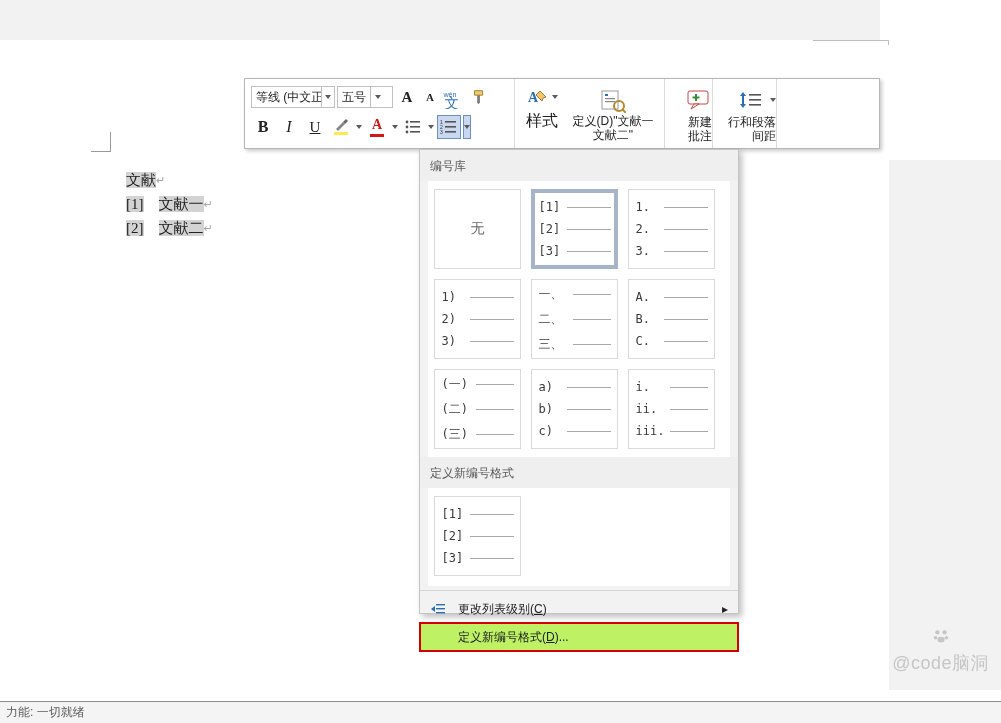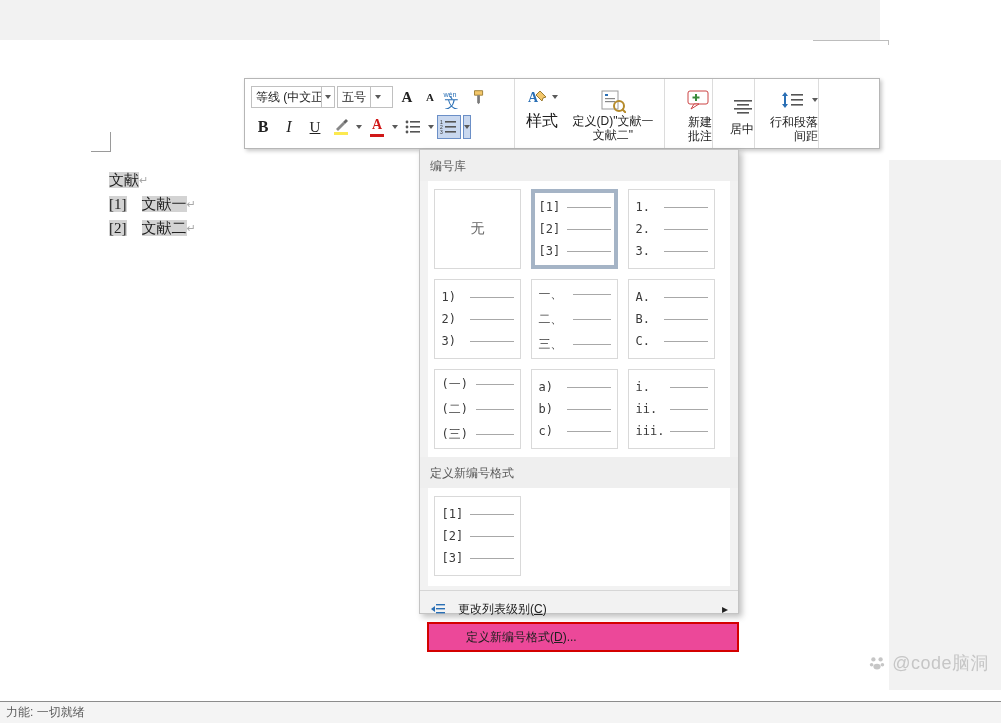--- a/index.html
+++ b/index.html
@@ -65,21 +65,21 @@
     width:48px; display:flex; flex-direction:column; align-items:flex-end; justify-content:center; font-size:12px; line-height:14px; text-align:center;
     border-right:1px solid #dcdcdc;
   }
   .big-btn .ico { height:30px; display:flex; align-items:center; justify-content:center;}
   .big-btn.selected { background:#d5d5d5; }
   .big-btn.wide { width:64px; }
   .bullets-active { background:#c9d8ef; border:1px solid #6b8fc7; }
 
   
   .doc {
-    position:absolute; left:109px; top:168px; font-size:15px; line-height:24px;
+    position:absolute; left:126px; top:168px; font-size:15px; line-height:24px;
     font-family:"SimSun","Microsoft YaHei";
   }
   .sel { background:#d3d3d3; }
   .pm { color:#a8a8a8; font-size:11px; vertical-align:top;}
 
   
   .num-panel {
     position:absolute; left:419px; top:149px; width:320px; height:465px;
     background:#f2f2f2; border:1px solid #c4c4c4; box-shadow:3px 3px 6px rgba(0,0,0,.25);
   }
@@ -96,32 +96,32 @@
   .glyph .ln .lab.wide { width:34px; }
   .glyph .ln .rule { flex:1; height:1px; background:#a8a8a8; }
   .glyph.selected { border:4px solid #a5b4c6; }
   .panel-sep { height:1px; background:#d6d6d6; margin:4px 0;}
   .menu-row {
     height:28px; display:flex; align-items:center; padding:0 10px 0 8px; font-size:12px;
     gap:10px;
   }
   .menu-row .mi-ico { width:20px; display:flex; justify-content:center; color:#2a6fb5;}
   .menu-row .arrow { margin-left:auto; }
-  .menu-row.highlight { background:#ec4899; outline:2px solid #d40000; outline-offset:-1px;margin-left:8px;}
+  .menu-row.highlight { background:#bef264; outline:2px solid #d40000; outline-offset:-1px;}
   .ul-key { text-decoration:underline; }
 
   
   .statusbar {
     position:absolute; left:0; bottom:0; height:22px; width:100%;
     background:#f4f4f4; border-top:1px solid #8c8c8c; font-size:12px; color:#5a5a5a;
     display:flex; align-items:center; padding-left:6px;
   }
 
   
-  .watermark { position:absolute; right:12px; bottom:26px; font-size:18px; color:#c6c6c6; font-weight:500; letter-spacing:.5px; display:flex; align-items:center; gap:6px;}
+  .watermark { position:absolute; right:12px; bottom:26px; font-size:18px; color:#c6c6c6; font-weight:500; letter-spacing:.5px; display:flex; align-items:center; gap:6px;flex-direction:column;}
   .watermark .paw { width:18px;height:18px; }
 </style>
 </head>
 <body>
 
 <div class="canvas-area">
   <div class="bg-grey"></div>
   <div class="bg-grey2"></div>
   <div class="page-edge-top"></div>
   <div class="page-edge-left"></div>
@@ -264,31 +264,20 @@
         <div class="ico">
           <svg width="26" height="22" viewBox="0 0 26 22">
               <rect x="2" y="2" width="20" height="13" rx="2" fill="#fff" stroke="#c44"></rect>
               <path d="M8 15l-3 5 8-5z" fill="#fff" stroke="#c44"></path>
               <line x1="10" y1="5" x2="10" y2="12" stroke="#3a8a3a" stroke-width="2"></line>
               <line x1="6.5" y1="8.5" x2="13.5" y2="8.5" stroke="#3a8a3a" stroke-width="2"></line>
             </svg>
         </div>
         <div>新建</div>
         <div>批注</div>
-      </div>
-      <div class="big-btn" style="width:42px">
-        <div class="ico">
-          <svg width="22" height="18" viewBox="0 0 22 18">
-              <rect x="2" y="2" width="18" height="1.6" fill="#555"></rect>
-              <rect x="5" y="6" width="12" height="1.6" fill="#555"></rect>
-              <rect x="2" y="10" width="18" height="1.6" fill="#555"></rect>
-              <rect x="5" y="14" width="12" height="1.6" fill="#555"></rect>
-            </svg>
-        </div>
-        <div>居中</div>
       </div>
       <div class="big-btn wide">
         <div class="ico" style="gap:2px">
           <svg width="26" height="20" viewBox="0 0 26 20">
               <path d="M4 2l-3 4h2v8H1l3 4 3-4H5V6h2z" fill="#2a6fb5"></path>
               <rect x="10" y="4" width="12" height="1.6" fill="#555"></rect>
               <rect x="10" y="9" width="12" height="1.6" fill="#555"></rect>
               <rect x="10" y="14" width="12" height="1.6" fill="#555"></rect>
             </svg>
           <div class="chev" style="margin-left:3px"></div>

